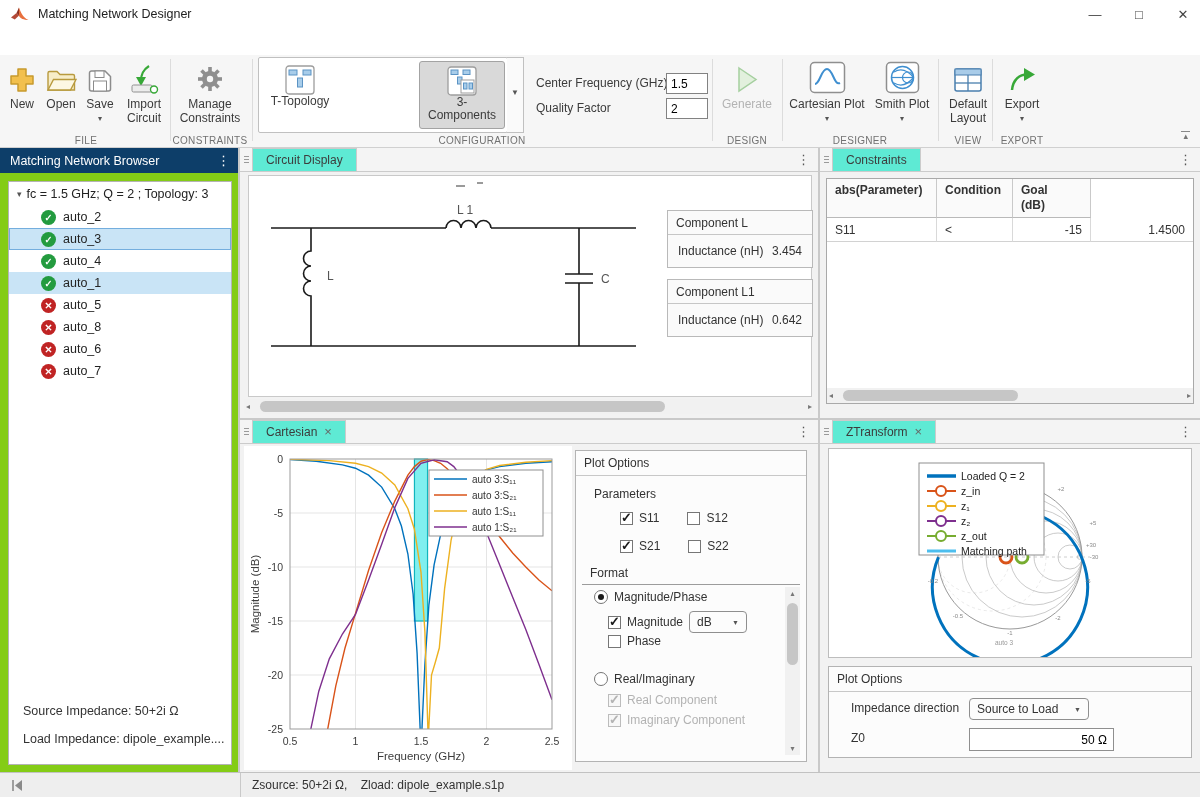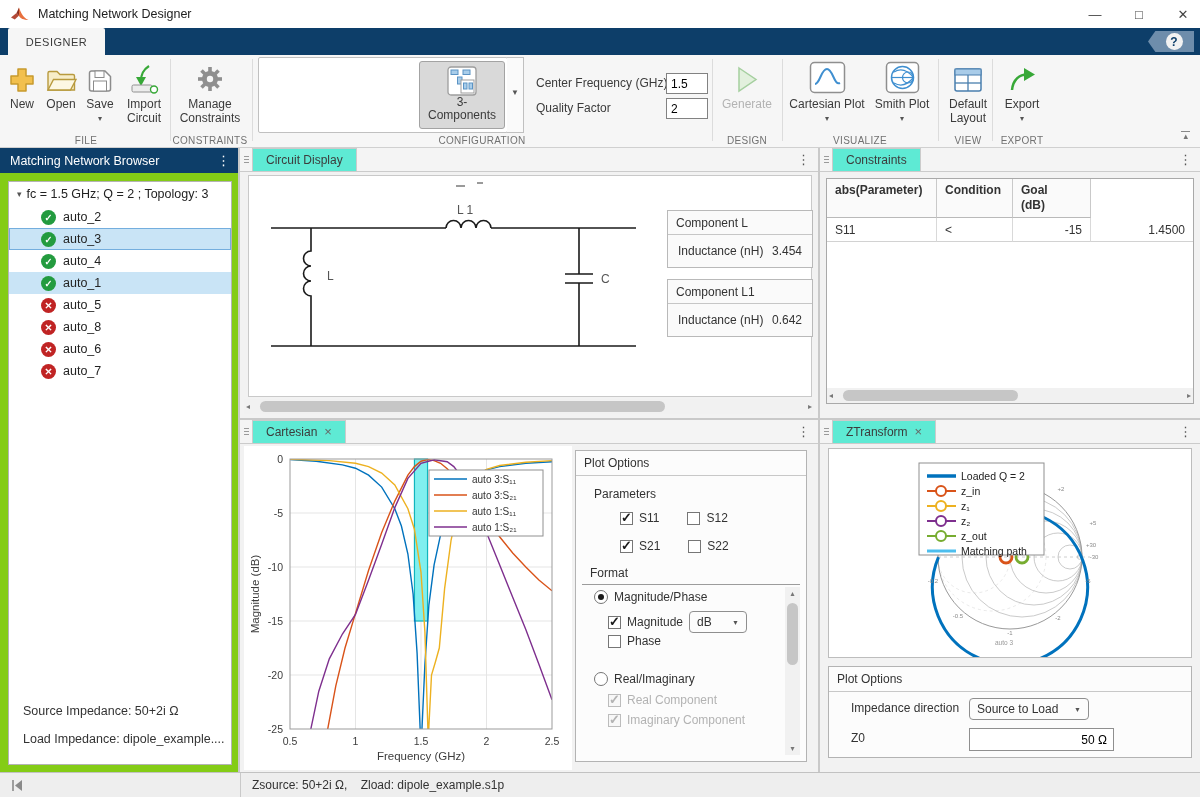--- a/index.html
+++ b/index.html
@@ -121,26 +121,20 @@
       <path fill="#8a2f22" d="M6.5 6.5 L9 1 L9 9 Z"></path>
     </svg>
     <span class="title">Matching Network Designer</span>
     <div class="winbtns">
       <span>—</span>
       <span>□</span>
       <span>✕</span>
     </div>
   </div>
 
-  <div class="tabstrip">
-    <div class="designer-tab">DESIGNER</div>
-    <div class="helpbtn">
-      <span class="q">?</span>
-    </div>
-  </div>
 
   <div class="ribbon">
 
     <div class="rbtn" style="left:6px;width:32px">
       <span class="ric">
         <svg width="28" height="28">
             <path d="M10 3 h8 v7 h7 v8 h-7 v7 h-8 v-7 H3 v-8 h7 Z" fill="#f2c04d" stroke="#c79a2e" stroke-width="1.5" stroke-linejoin="round"></path>
           </svg>
       </span>
       <span>New</span>
@@ -193,20 +187,29 @@
           <circle cx="15" cy="15" r="3.2" fill="#f6f6f6"></circle>
         </svg>
       </span>
       <span>Manage</span>
       <span>Constraints</span>
     </div>
     <span class="seclab" style="left:210px">CONSTRAINTS</span>
     <span class="vsep" style="left:252px"></span>
 
     <div class="gal">
+      <div class="tile" style="left:4px">
+        <svg width="30" height="30">
+            <rect x="1" y="1" width="28" height="28" rx="3" fill="#fff" stroke="#9d9d9d" stroke-width="1.3"></rect>
+            <rect x="4" y="5" width="8" height="5" fill="#a8cdea" stroke="#5b93c4"></rect>
+            <rect x="18" y="5" width="8" height="5" fill="#a8cdea" stroke="#5b93c4"></rect>
+            <rect x="12.5" y="13" width="5" height="9" fill="#a8cdea" stroke="#5b93c4"></rect>
+          </svg>
+        <span>T-Topology</span>
+      </div>
       <div class="tile sel" style="left:160px;width:86px">
         <svg width="30" height="30">
             <rect x="1" y="1" width="28" height="28" rx="3" fill="#fff" stroke="#9d9d9d" stroke-width="1.3"></rect>
             <rect x="4" y="4" width="7" height="4.5" fill="#a8cdea" stroke="#5b93c4"></rect>
             <rect x="16" y="4" width="7" height="4.5" fill="#a8cdea" stroke="#5b93c4"></rect>
             <rect x="10.5" y="11" width="4.5" height="7" fill="#a8cdea" stroke="#5b93c4"></rect>
             <rect x="14" y="14" width="13" height="13" fill="#fff" stroke="#9d9d9d"></rect>
             <rect x="16.5" y="17" width="3.5" height="6" fill="#a8cdea" stroke="#5b93c4"></rect>
             <rect x="22" y="17" width="3.5" height="6" fill="#a8cdea" stroke="#5b93c4"></rect>
           </svg>
@@ -252,21 +255,21 @@
             <circle cx="17.5" cy="16.5" r="11" fill="none" stroke="#3f8fd0" stroke-width="1.5"></circle>
             <line x1="6.5" y1="16.5" x2="28.5" y2="16.5" stroke="#3f8fd0" stroke-width="1.2"></line>
             <circle cx="23" cy="16.5" r="5.5" fill="none" stroke="#3f8fd0" stroke-width="1.2"></circle>
             <path d="M28.5 16.5 Q 19 5 9 11" fill="none" stroke="#3f8fd0" stroke-width="1.2"></path>
             <path d="M28.5 16.5 Q 19 28 9 22" fill="none" stroke="#3f8fd0" stroke-width="1.2"></path>
           </svg>
       </span>
       <span>Smith Plot</span>
       <span class="ddcaret">▾</span>
     </div>
-    <span class="seclab" style="left:860px">VISUALIZE</span>
+    <span class="seclab" style="left:860px">DESIGNER</span>
     <span class="vsep" style="left:938px"></span>
 
     <div class="rbtn" style="left:942px;width:52px">
       <span class="ric">
         <svg width="30" height="28">
             <rect x="2" y="3" width="26" height="22" rx="2" fill="#fff" stroke="#4a7fae" stroke-width="1.5"></rect>
             <rect x="2" y="3" width="26" height="6" fill="#a9cce9" stroke="#4a7fae"></rect>
             <line x1="15" y1="9" x2="15" y2="25" stroke="#4a7fae" stroke-width="1.3"></line>
             <line x1="2" y1="17" x2="28" y2="17" stroke="#4a7fae" stroke-width="1.3"></line>
           </svg>

